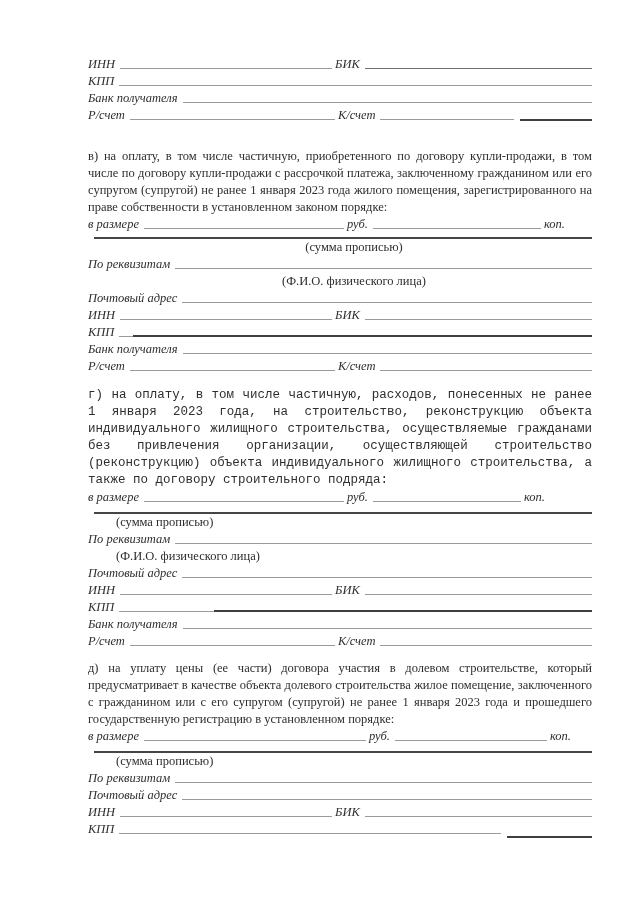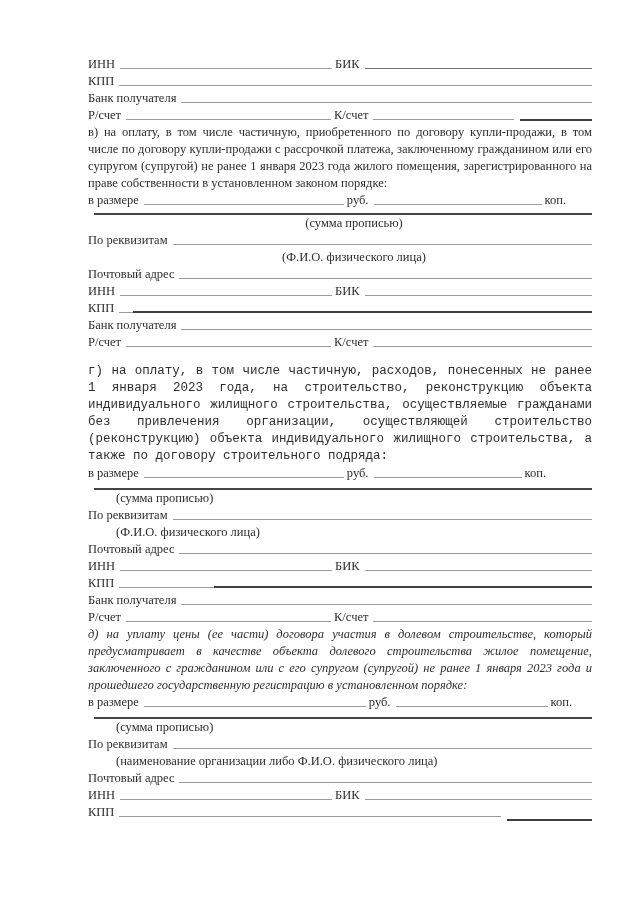--- a/index.html
+++ b/index.html
@@ -7,43 +7,43 @@
     position:relative;
     width:640px;height:905px;
     background:#ffffff;
     box-sizing:border-box;
     padding:56px 48px 0 88px;
     font-family:"Liberation Serif", serif;
     font-size:12.5px;
     color:#2e2e2e;
     overflow:hidden;
   }
-  .row{display:flex;height:17px;align-items:flex-end;white-space:nowrap;}
+  .row{display:flex;height:17px;align-items:flex-end;white-space:nowrap;font-style:italic;}
   .lbl{line-height:16px;padding-bottom:1px;}
   .fill{border-bottom:1px solid #9a9a9a;height:3px;margin:0 0 4px 5px;}
   .fill + .lbl{margin-left:3px;}
   .fill.md{border-bottom:1.4px solid #6f6f6f;}
   .fill.dark{border-bottom:2px solid #3f3f3f;}
   .grow{flex:1;}
   .w212{width:212px;flex:0 0 auto;}
   .w205{width:205px;flex:0 0 auto;}
   .w200{width:200px;flex:0 0 auto;}
   .w222{width:222px;flex:0 0 auto;}
   .w168{width:168px;flex:0 0 auto;}
   .w148{width:148px;flex:0 0 auto;}
   .w152{width:152px;flex:0 0 auto;}
   .w95{width:95px;flex:0 0 auto;}
   .w14{width:14px;flex:0 0 auto;}
   .seg-dark{width:72px;flex:0 0 auto;border-bottom:2px solid #3f3f3f;height:3px;margin:0 0 3px 6px;}
   .seg-dark.low{margin-bottom:0;width:85px;}
   .nogap{margin-left:0;}
   .para{text-align:justify;line-height:17px;margin:0;}
-  .para.mt24{}
+  .para.mt24{margin-top:24px;}
   .para.mt8{margin-top:12px;font-family:Liberation Mono, monospace;}
-  .para.mt10{font-style:italic;}
+  .para.mt10{margin-top:10px;}
   .rule{height:2px;background:#454545;margin-left:6px;}
   .rule.mt4{margin-top:4px;}
   .rule.mt6{margin-top:6px;}
   .caption{height:17px;line-height:17px;margin-left:28px;}
   .caption.center{text-align:center;}
 </style>
 </head>
 <body>
 
 <div class="page">
@@ -169,21 +169,20 @@
     <span class="lbl">коп.</span>
   </div>
 
   <section>
     <div class="rule mt6"></div>
     <div class="caption">(сумма прописью)</div>
     <div class="row">
       <span class="lbl">По реквизитам</span>
       <span class="fill grow"></span>
     </div>
-    <div class="caption">(наименование организации либо Ф.И.О. физического лица)</div>
     <div class="row">
       <span class="lbl">Почтовый адрес</span>
       <span class="fill grow"></span>
     </div>
     <div class="row">
       <span class="lbl">ИНН</span>
       <span class="fill w212"></span>
       <span class="lbl">БИК</span>
       <span class="fill grow"></span>
     </div>

